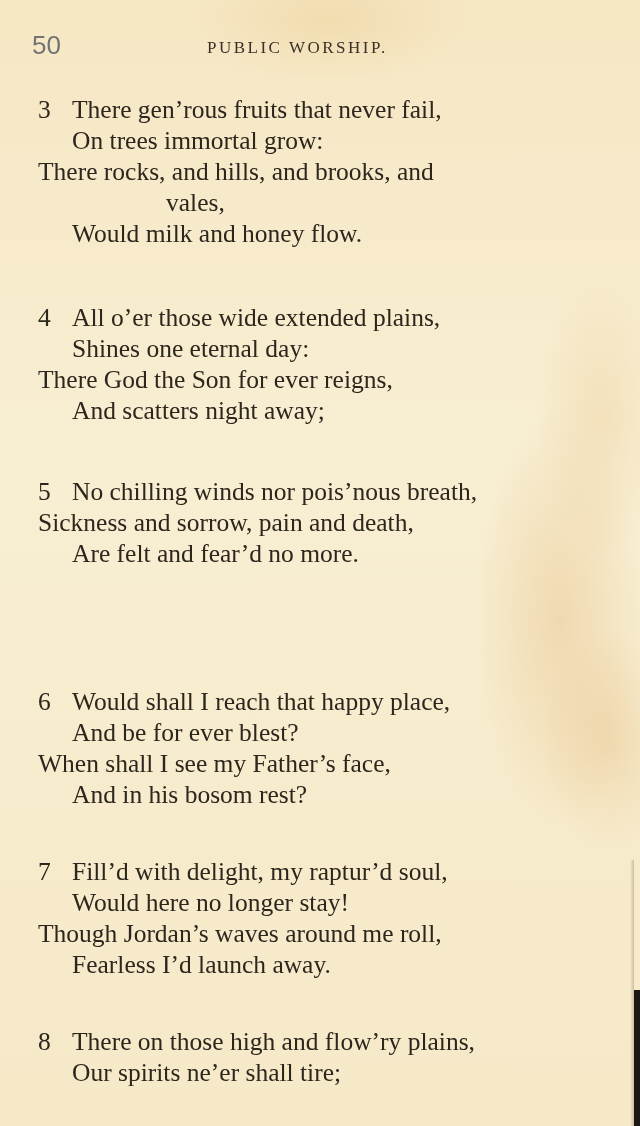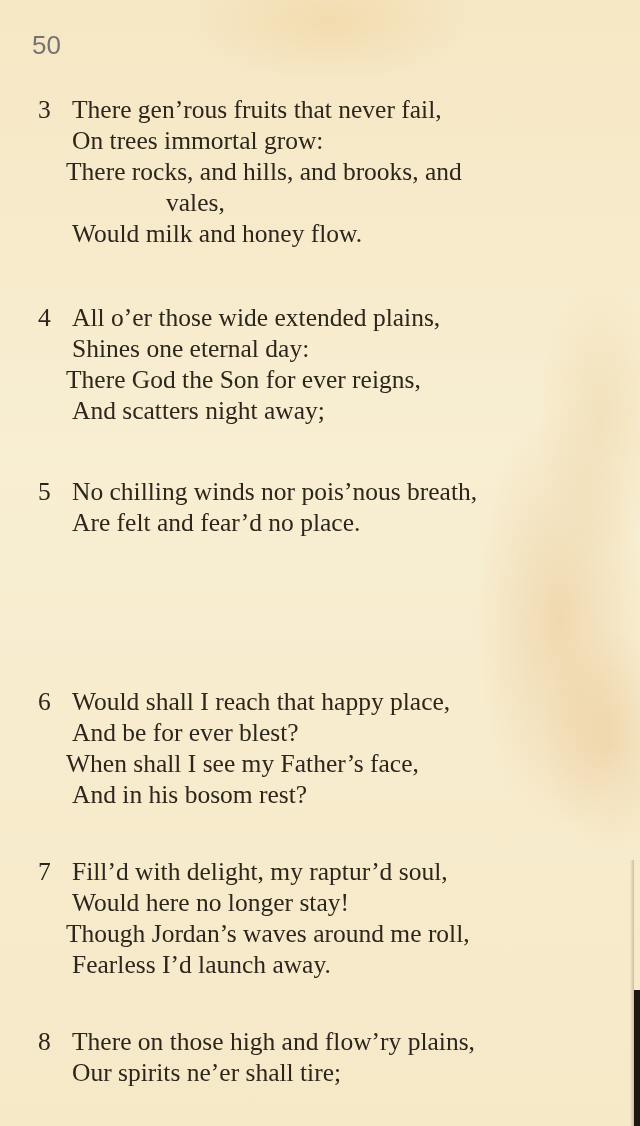--- a/index.html
+++ b/index.html
@@ -75,31 +75,32 @@
       height: 31px;
     }
     .num {
       position: absolute;
       left: 0;
       top: 0;
       width: 26px;
     }
     .txt-first { padding-left: 34px; }
     .txt-indent { padding-left: 34px; }
-    .txt-full { padding-left: 0; margin-left: 28px; }
+    .txt-full { padding-left: 0; }
     .txt-turnover { padding-left: 128px; }
   </style>
 </head>
 <body>
 
 <div class="page-edge-shadow"></div>
 <div class="page-edge"></div>
 
 <div class="header">
   <span class="page-number">50</span>
+  <span class="running-head">PUBLIC WORSHIP.</span>
 </div>
 
 <div class="verse" style="top:94px;">
   <div class="line">
     <span class="num">3</span>
     <span class="txt-first">There gen’rous fruits that never fail,</span>
   </div>
   <div class="line">
     <span class="txt-indent">On trees immortal grow:</span>
   </div>
@@ -129,21 +130,24 @@
     <span class="txt-indent">And scatters night away;</span>
   </div>
 </div>
 
 <div class="verse" style="top:476px;">
   <div class="line">
     <span class="num">5</span>
     <span class="txt-first">No chilling winds nor pois’nous breath,</span>
   </div>
   <div class="line">
-    <span class="txt-indent">Are felt and fear’d no place.</span>
+    <span class="txt-full">Sickness and sorrow, pain and death,</span>
+  </div>
+  <div class="line">
+    <span class="txt-indent">Are felt and fear’d no more.</span>
   </div>
 </div>
 
 <div class="verse" style="top:686px;">
   <div class="line">
     <span class="num">6</span>
     <span class="txt-first">Would shall I reach that happy place,</span>
   </div>
   <div class="line">
     <span class="txt-indent">And be for ever blest?</span>

